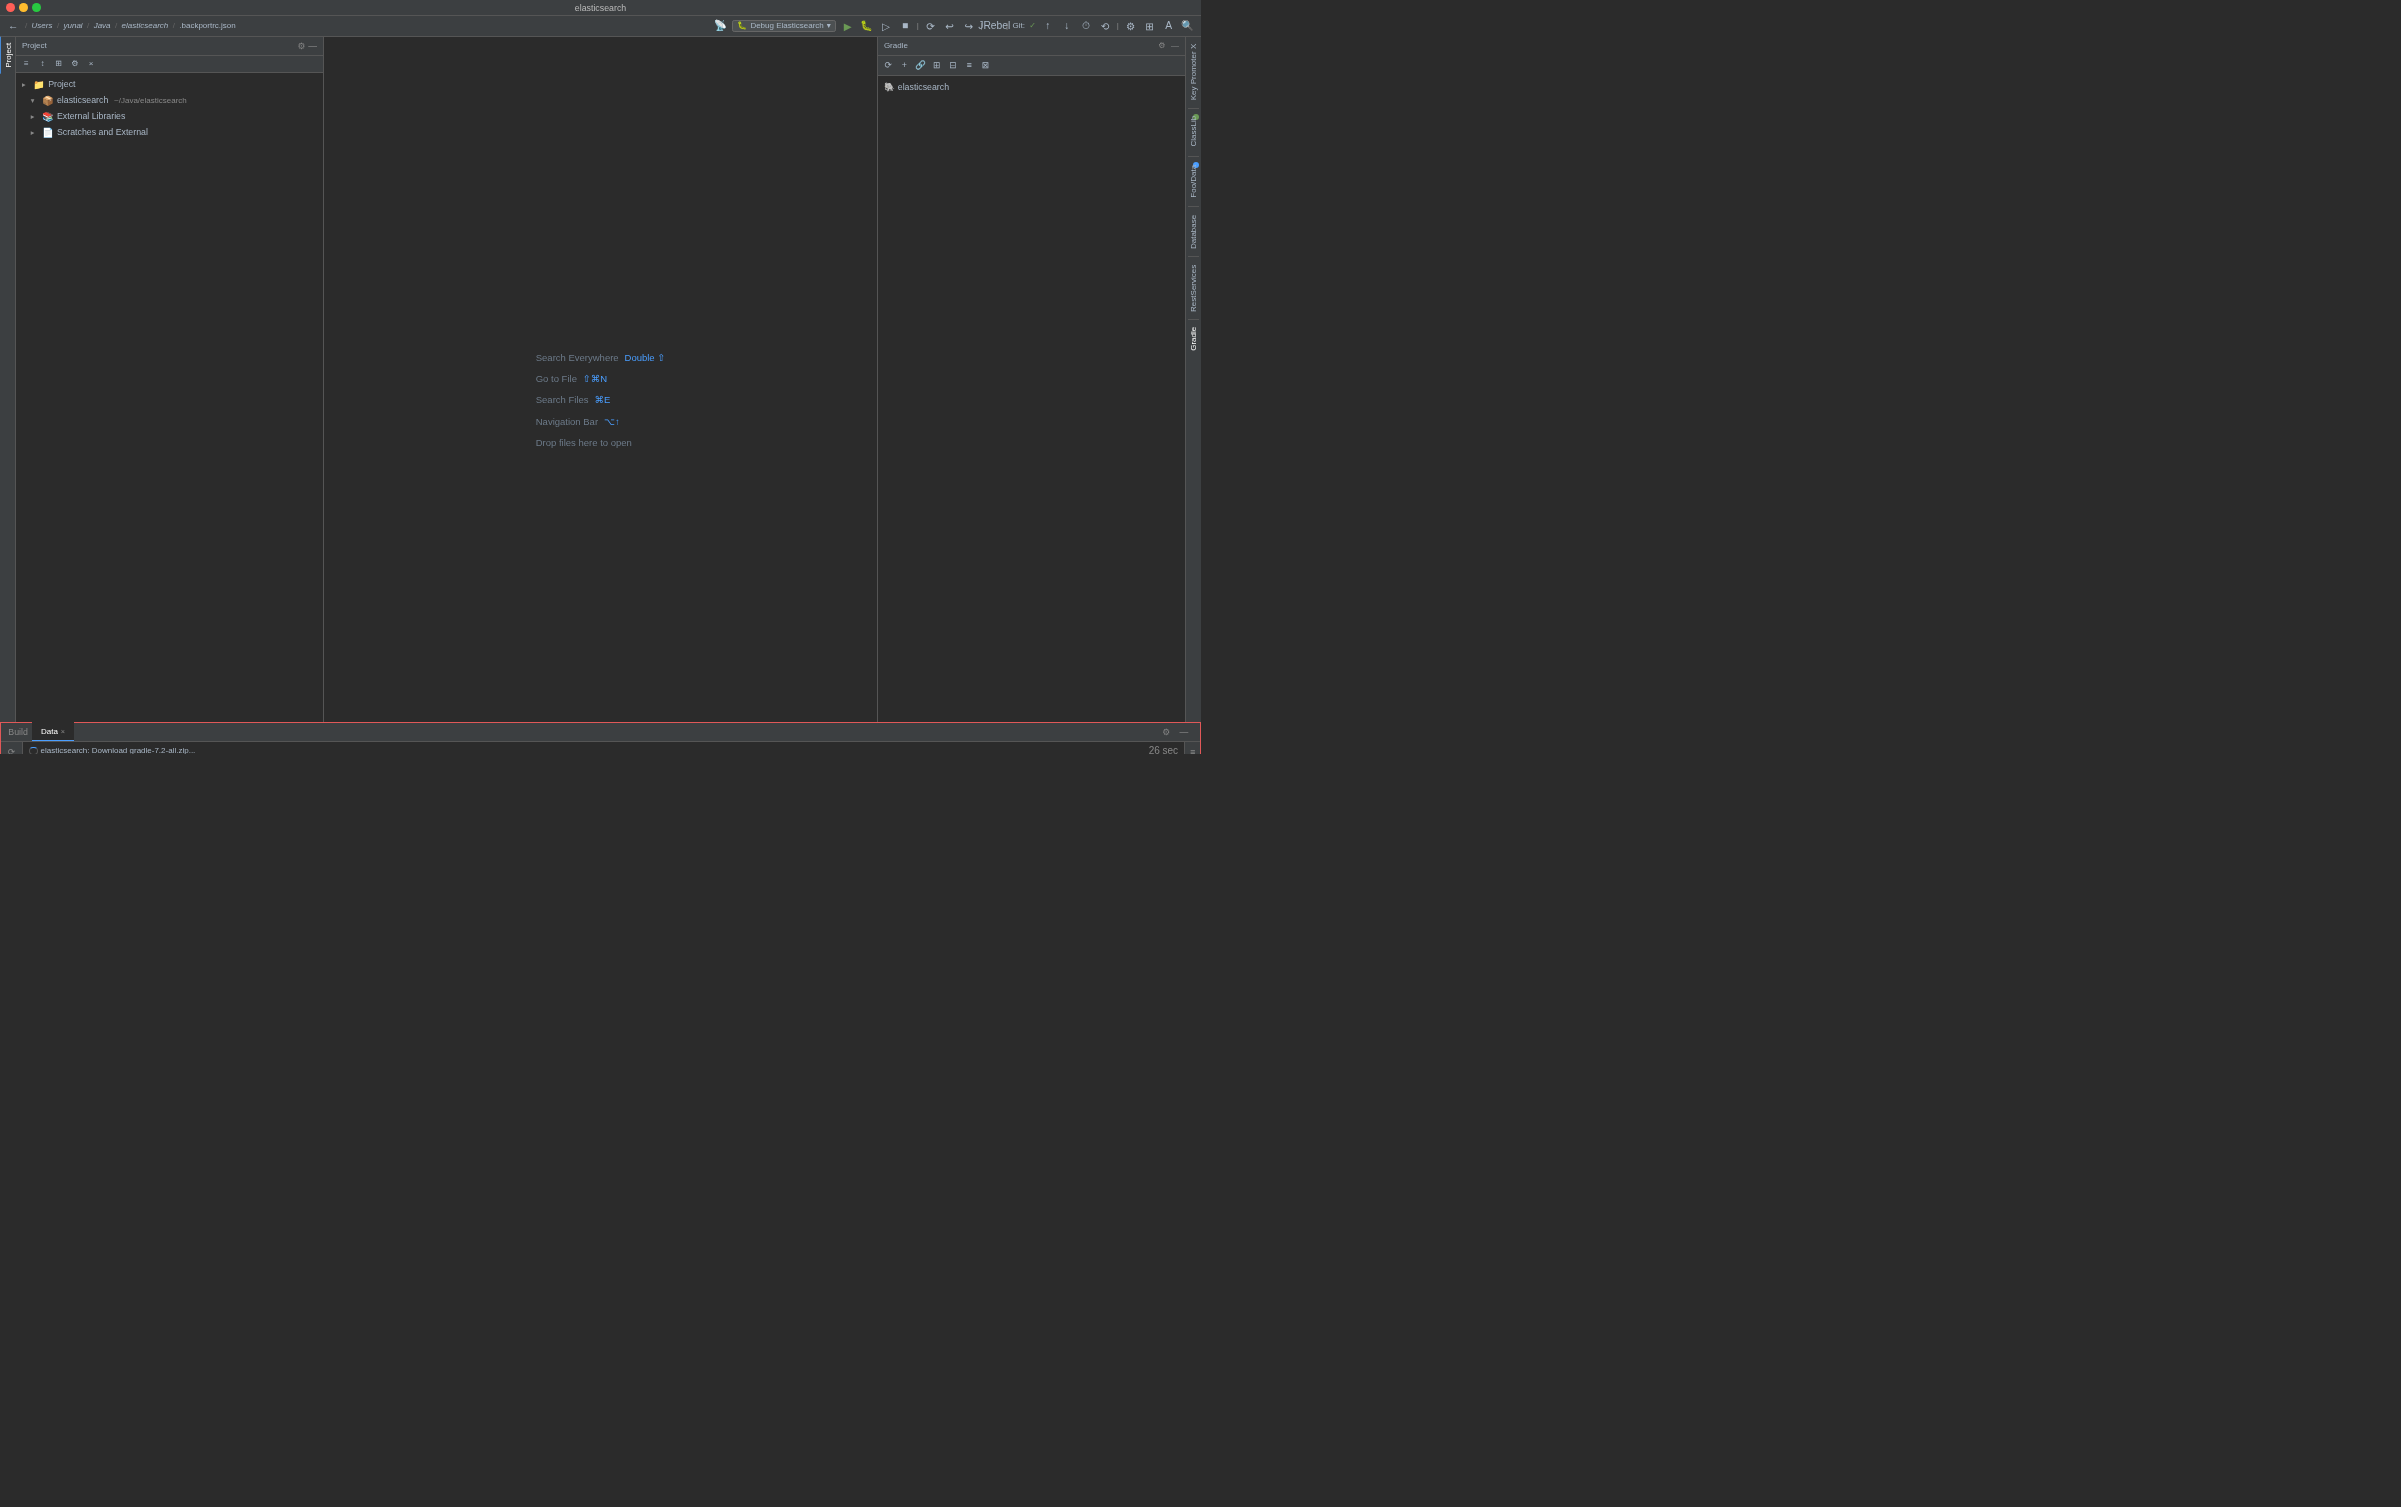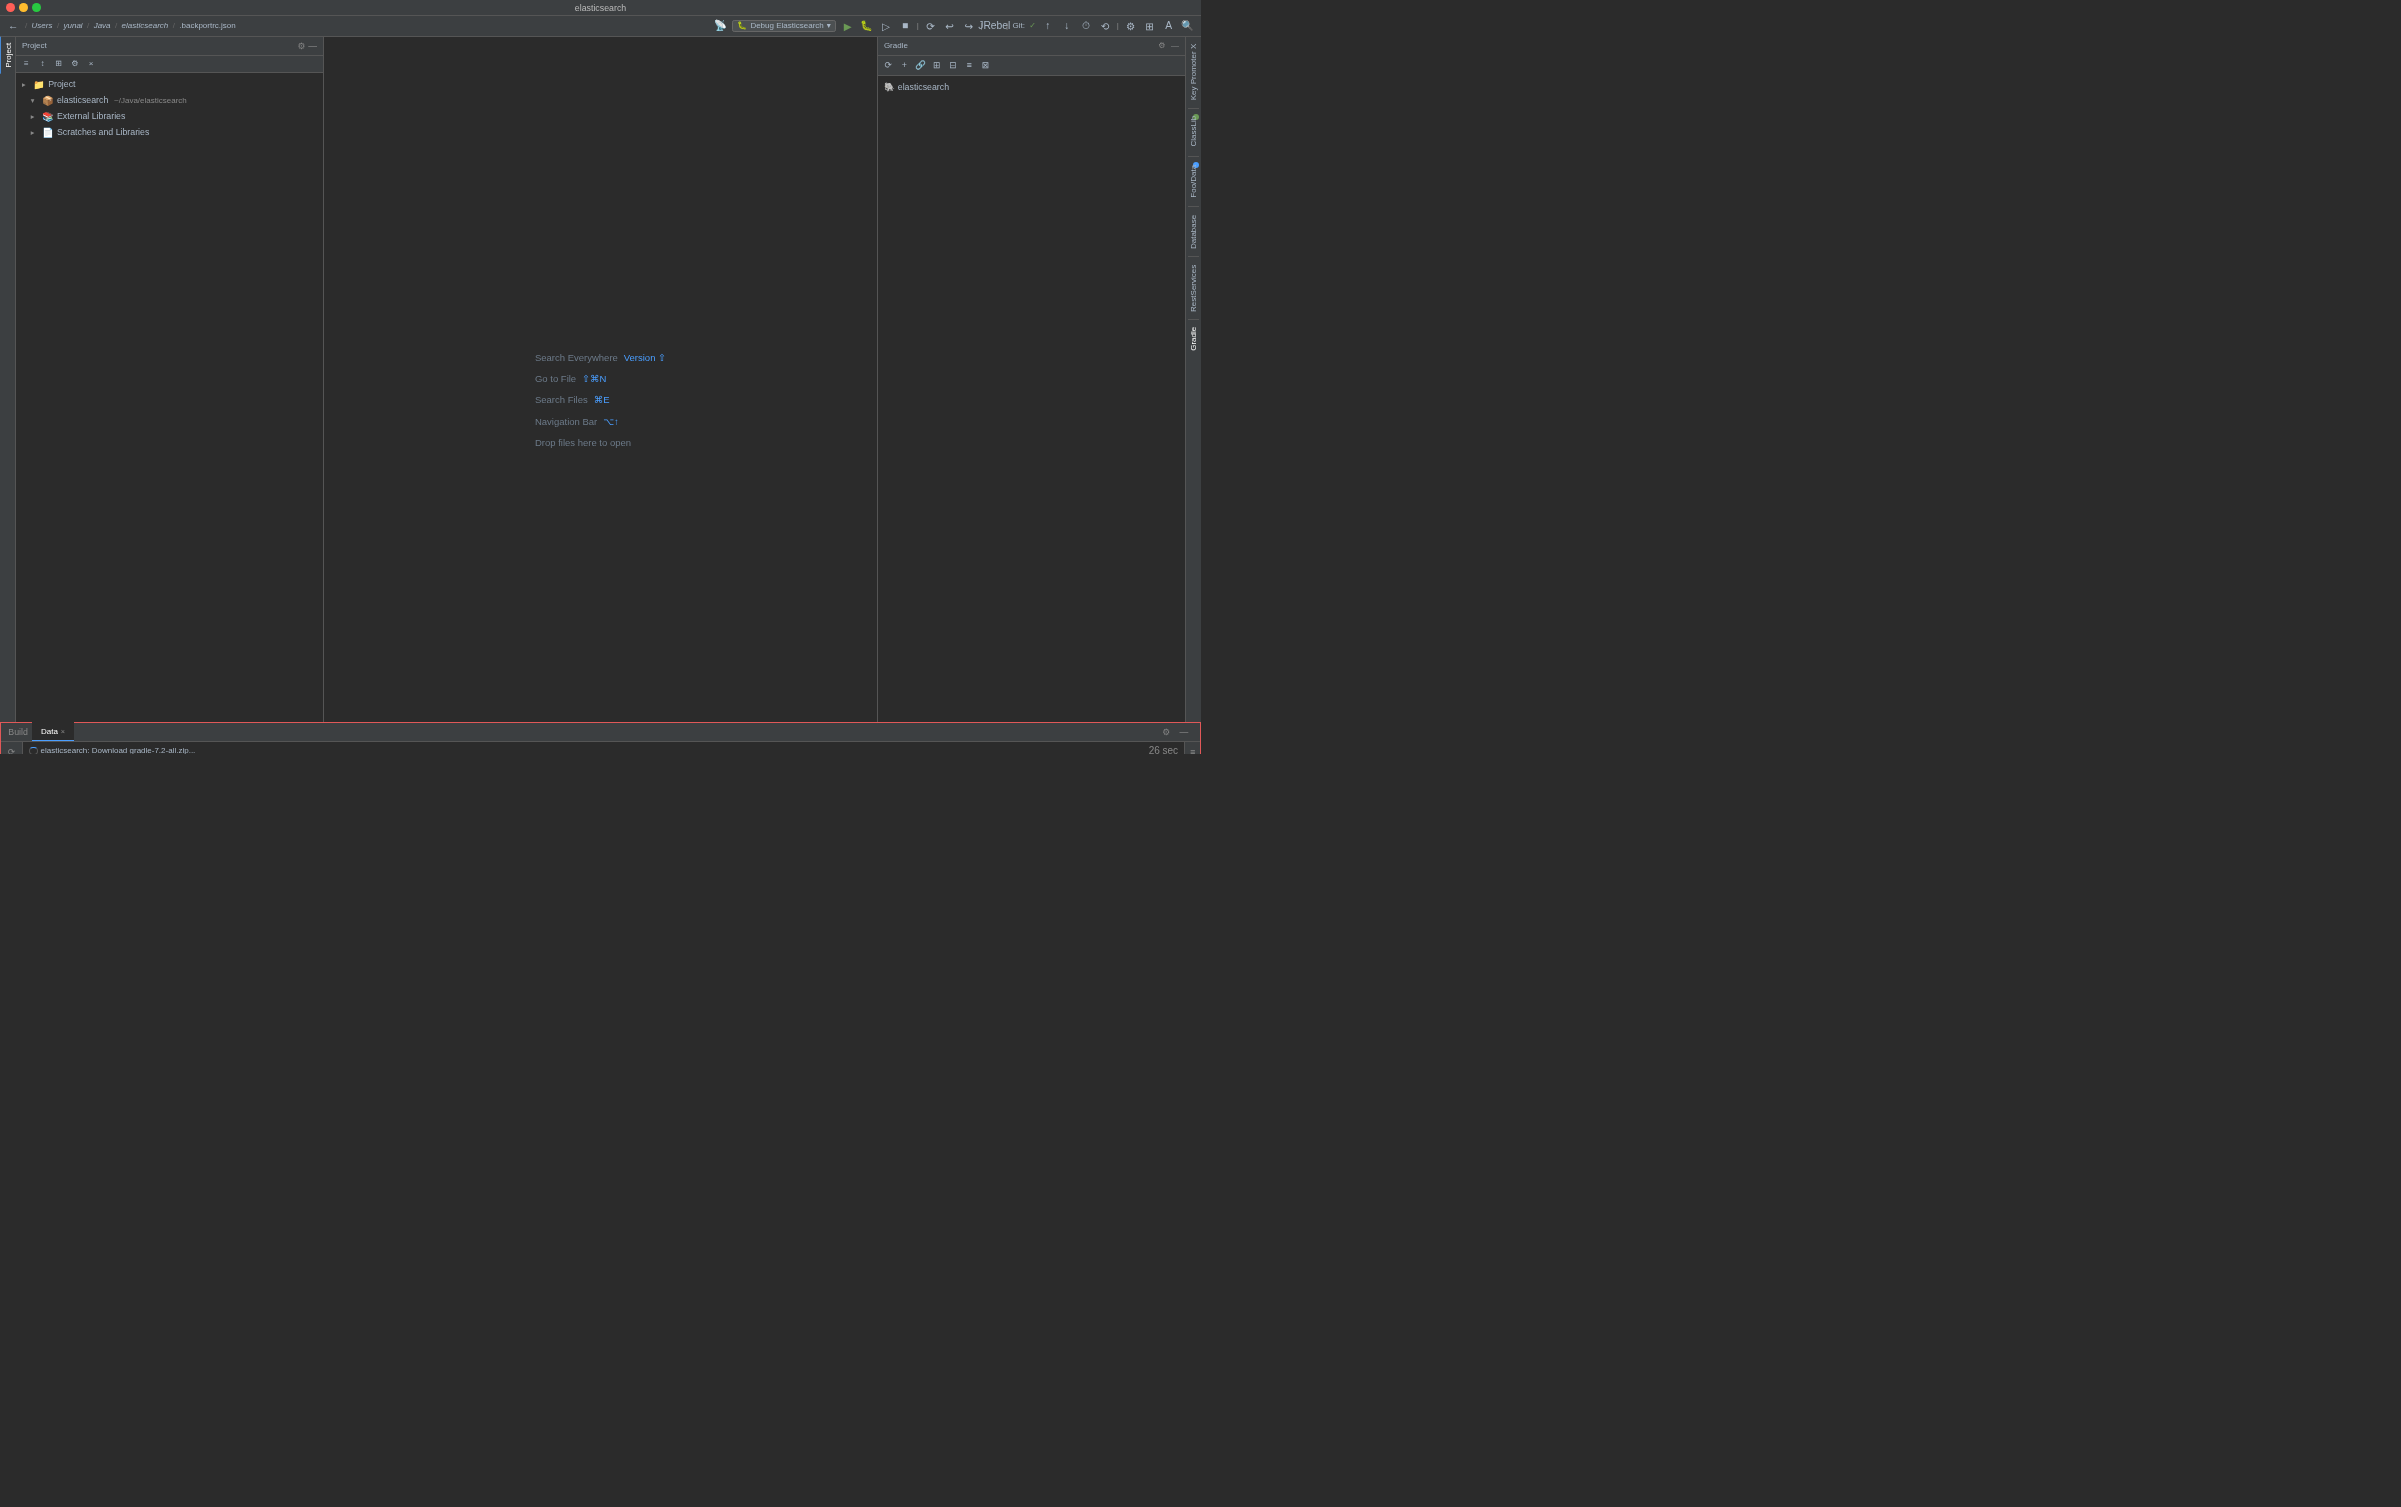--- a/index.html
+++ b/index.html
@@ -554,33 +554,33 @@
 
       <div class="tree-item indent-1">
         <span class="tree-arrow">▸</span>
         <span class="tree-icon" style="color:#ffbd2e;">📚</span>
         <span class="tree-label">External Libraries</span>
       </div>
 
       <div class="tree-item indent-1">
         <span class="tree-arrow">▸</span>
         <span class="tree-icon" style="color:#888;">📄</span>
-        <span class="tree-label">Scratches and Libraries</span>
+        <span class="tree-label">Scratches and External</span>
       </div>
     </div>
 
     <div style="width:16px;position:absolute;left:0;top:50%;display:flex;flex-direction:column;gap:5.9px;align-items:center;padding:5.9px 0;">
     </div>
   </div>
 
   <div class="editor-area">
     <div class="editor-hint">
       <div class="hint-row">
         <span class="hint-label">Search Everywhere</span>
-        <span class="hint-shortcut">Version ⇧</span>
+        <span class="hint-shortcut">Double ⇧</span>
       </div>
       <div class="hint-row">
         <span class="hint-label">Go to File</span>
         <span class="hint-shortcut">⇧⌘N</span>
       </div>
       <div class="hint-row">
         <span class="hint-label">Search Files</span>
         <span class="hint-shortcut">⌘E</span>
       </div>
       <div class="hint-row">

